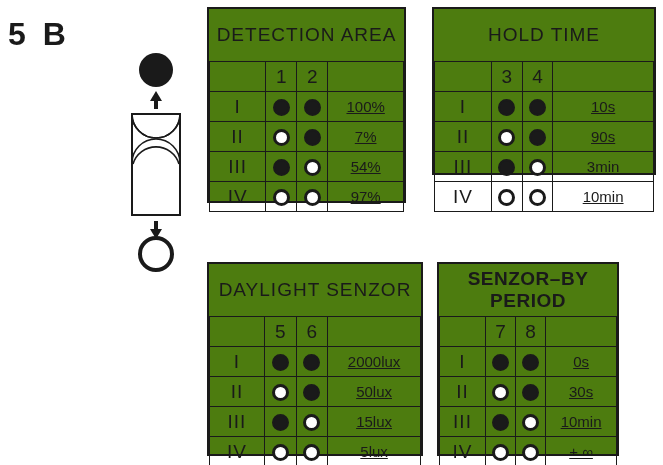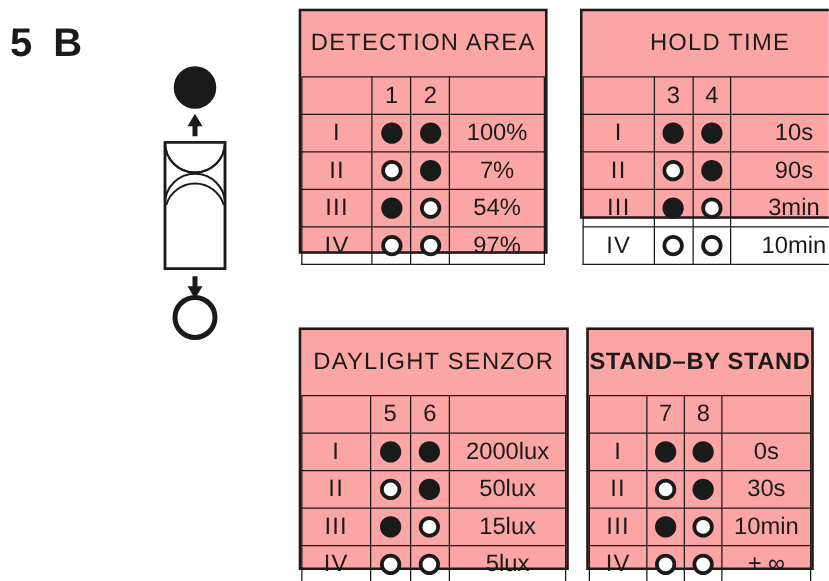--- a/index.html
+++ b/index.html
@@ -25,23 +25,22 @@
 
   
   #switch-diagram{ left:118px; top:45px; width:78px; height:235px; }
   #switch-diagram svg{display:block;}
 
   
   .dip-table{
     position:absolute;
     border:2px solid #1a1a1a;
     border-collapse:collapse;
-    background:#fca5a5;
+    background:#4d7c0f;
     box-sizing:border-box;
-    margin-left:32px;
   }
   .dip-table table{
     border-collapse:collapse;
     width:100%;
     height:100%;
     table-layout:fixed;
   }
   .dip-table td{
     border:1px solid #1a1a1a;
     text-align:center;
@@ -55,21 +54,21 @@
     border:none;
     border-bottom:1px solid #1a1a1a;
     font-size:19px;
     letter-spacing:1px;
     height:52px;
   }
   .dip-table td.title.bold{ font-weight:bold; letter-spacing:0.5px; }
   .dip-table td.rowlabel{ font-size:19px; letter-spacing:1px; }
   .dip-table td.sw{ padding:0; }
   .dip-table td.hdr{ font-size:19px; }
-  .dip-table td.val{ font-size:19px; }
+  .dip-table td.val{ font-size:15px;text-decoration:underline; }
   .dip-table td.blank{}
 
   
   .dot{
     display:inline-block;
     width:17px;height:17px;
     border-radius:50%;
     box-sizing:border-box;
     vertical-align:middle;
   }
@@ -252,21 +251,21 @@
 <div class="dip-table" id="tbl-3" style="left:437px; top:262px; width:182px; height:194px;">
   <table>
     <colgroup>
         <col style="width:26%">
         <col style="width:17%">
         <col style="width:17%">
         <col style="width:40%">
       </colgroup>
     <tbody>
       <tr>
-        <td class="title bold" colspan="4">STAND–BY STAND</td>
+        <td class="title bold" colspan="4">SENZOR–BY PERIOD</td>
       </tr>
       <tr>
         <td class="blank"></td>
         <td class="hdr">7</td>
         <td class="hdr">8</td>
         <td class="blank"></td>
       </tr>
       <tr>
         <td class="rowlabel">I</td>
         <td class="sw"><span class="dot on"></span></td>

